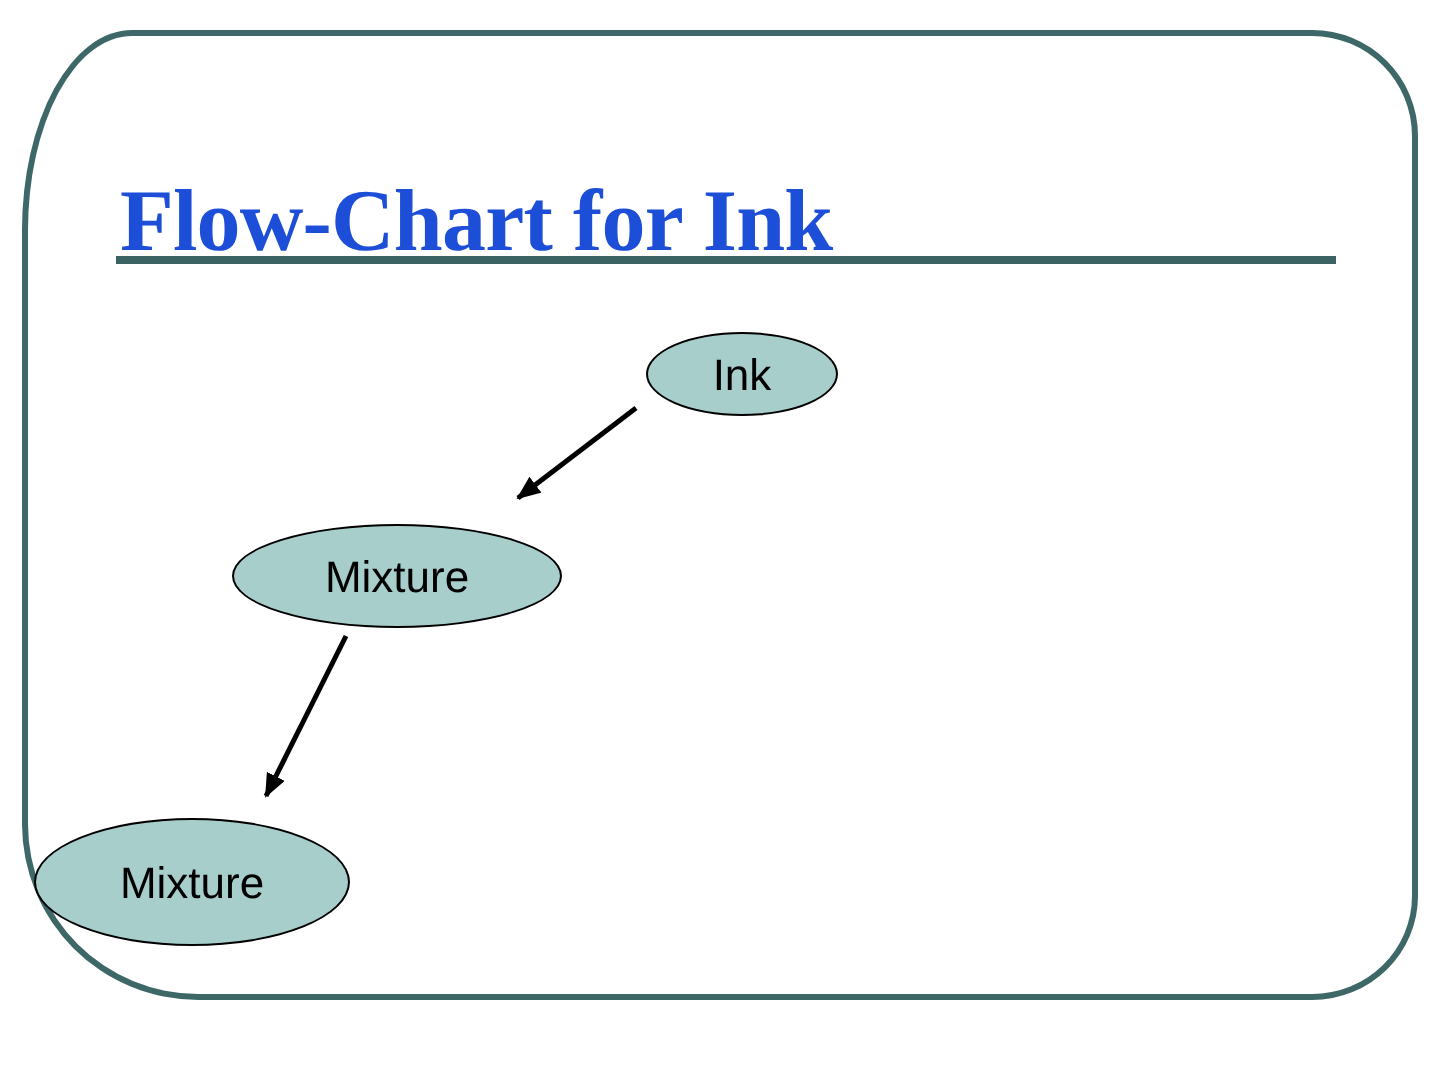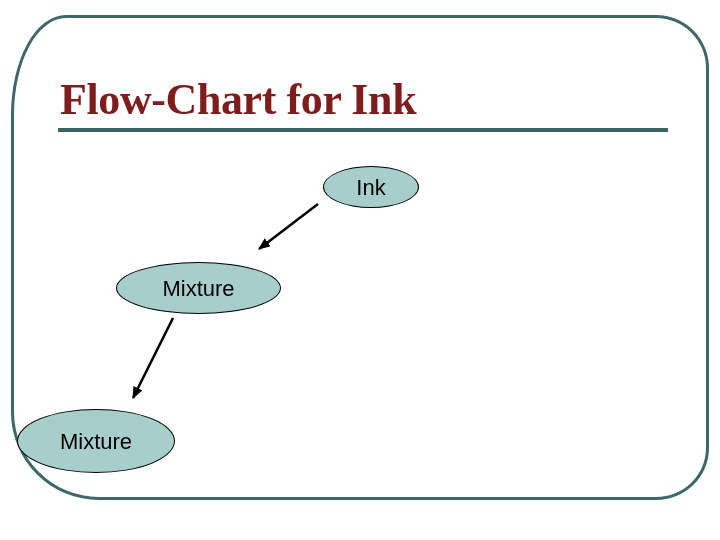--- a/index.html
+++ b/index.html
@@ -6,23 +6,23 @@
   #slide{
     position:relative;width:720px;height:540px;background:#ffffff;
     overflow:hidden;font-family:"Liberation Sans",sans-serif;
   }
   .frame{
     position:absolute;left:11px;top:15px;width:698px;height:485px;
     box-sizing:border-box;border:3px solid #3e6767;
     border-radius:55px 53px 53px 88px / 100px 53px 52px 88px;
   }
   .title{
-    position:absolute;left:60px;top:78px;margin:0;white-space:nowrap;
+    position:absolute;left:60px;top:89px;margin:0;white-space:nowrap;
     font-family:"Liberation Serif",serif;font-weight:bold;
-    font-size:44px;line-height:44px;letter-spacing:-0.4px;color:#7f1d1d;
+    font-size:44px;line-height:44px;letter-spacing:-0.4px;color:#1d4ed8;
   }
   .underline{
     position:absolute;left:58px;top:128px;width:610px;height:4px;
     background:#3b6363;
   }
   .node{
     position:absolute;box-sizing:border-box;
     background:#a8cecb;border:1.5px solid #000000;border-radius:50%;
     display:flex;flex-direction:column;align-items:center;justify-content:center;
     text-align:center;color:#000000;font-size:22px;line-height:23px;

